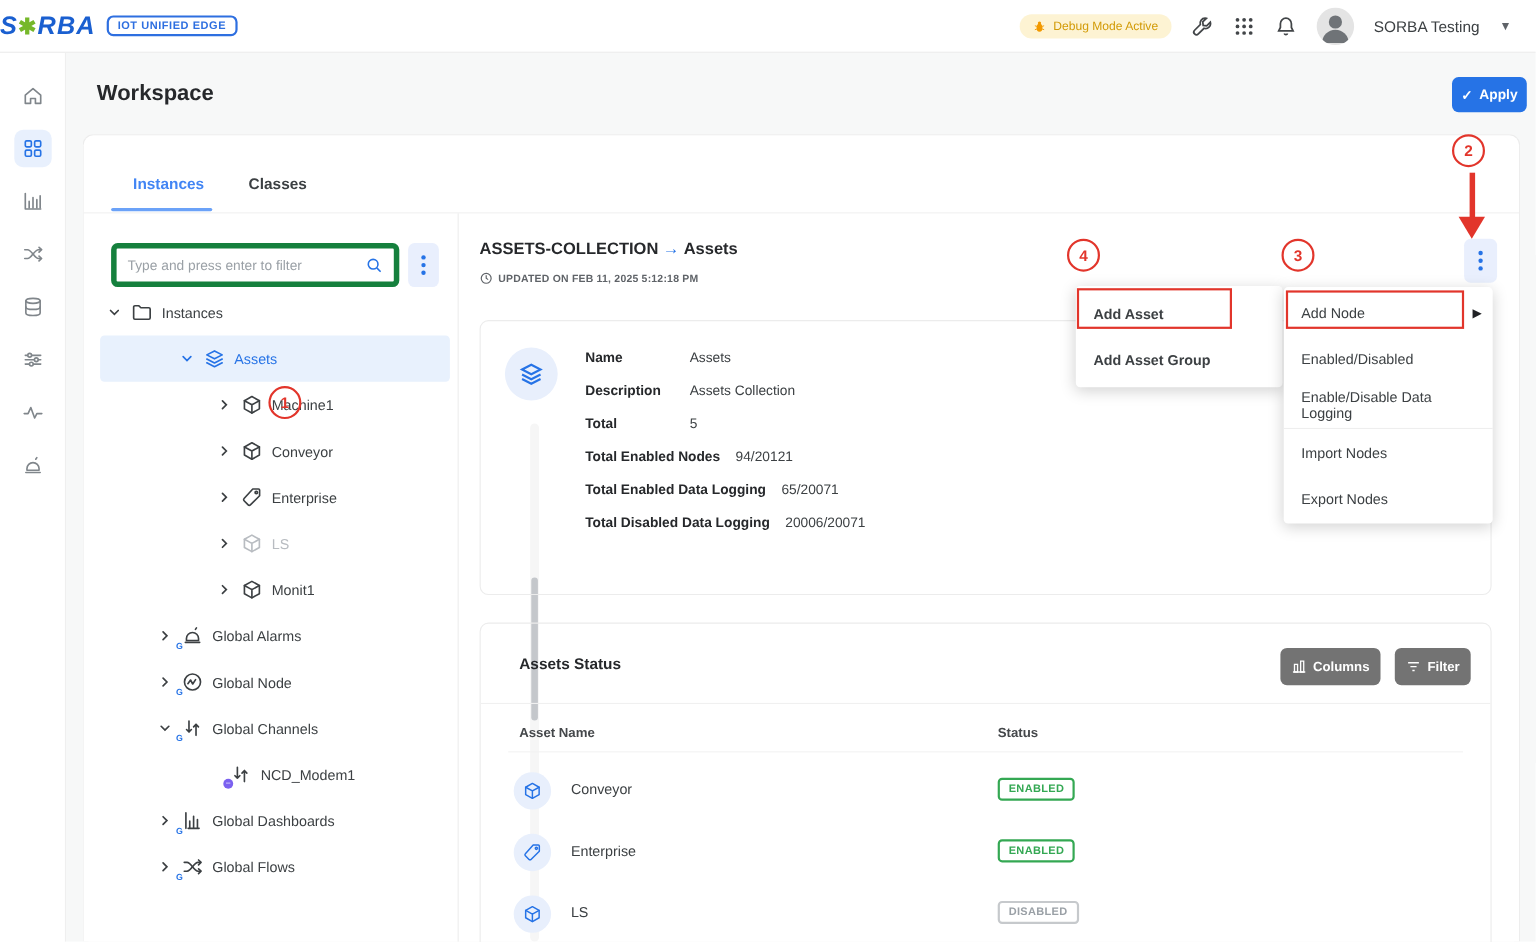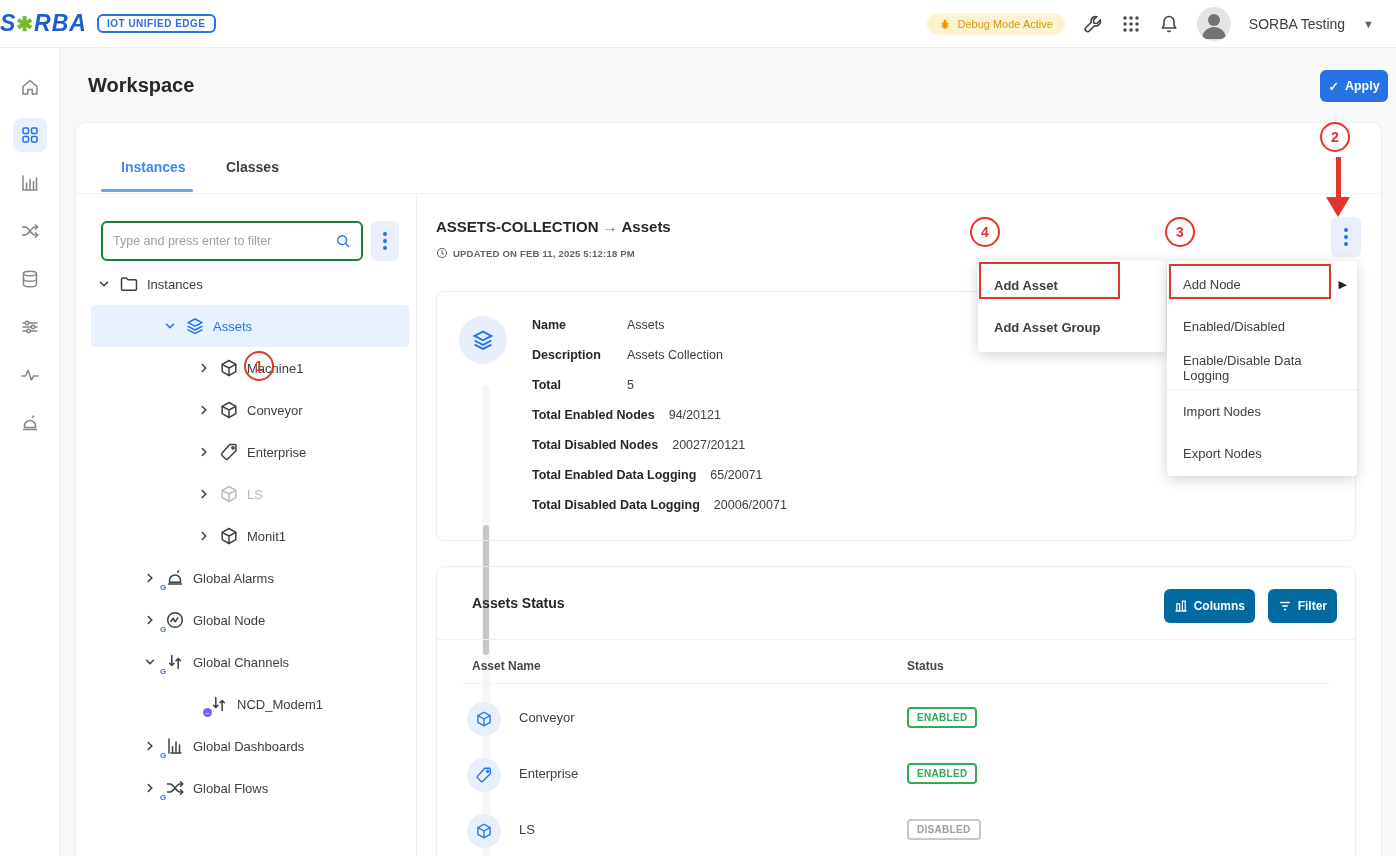--- a/index.html
+++ b/index.html
@@ -43,21 +43,21 @@
   #card { position:absolute; left:75px; top:122px; width:1307px; height:734px; background:#fff;
     border:1px solid #ececec; border-bottom:none; border-radius:10px 10px 0 0; }
   .tab { position:absolute; top:36px; font-size:14px; font-weight:bold; cursor:pointer; }
   #tab-instances { left:45px; color:#4285f4; }
   #tab-classes { left:150px; color:#3c4043; }
   #tab-underline { position:absolute; left:25px; top:66px; width:92px; height:3px; background:#6ba2f8; border-radius:2px; }
   #tabs-divider { position:absolute; left:0; top:70px; width:100%; height:1px; background:#f1f1f1; }
   #panel-divider { position:absolute; left:340px; top:71px; width:1px; bottom:0; background:#ededed; }
 
   
-  #filter-box { position:absolute; left:25px; top:98px; width:262px; height:40px; border:2px solid #15803d;
+  #filter-box { position:absolute; left:25px; top:98px; width:262px; height:40px; border:5px solid #15803d;
     border-radius:6px; display:flex; align-items:center; padding:0 10px; gap:8px; }
   #filter-input { border:none; outline:none; flex:1; font-size:12.5px; color:#3c4043;
     font-family:"Liberation Sans",sans-serif; }
   #filter-input::placeholder { color:#9aa0a6; }
   #tree-kebab { position:absolute; left:295px; top:98px; width:28px; height:40px; background:#e9effd;
     border-radius:6px; display:flex; align-items:center; justify-content:center; cursor:pointer; }
   .kebab-dots { display:flex; flex-direction:column; gap:3px; }
   .kebab-dots i { width:4px; height:4px; border-radius:50%; background:#2673e6; }
   #tree-list { position:absolute; left:15px; top:140px; width:318px; }
   .tree-row { height:42px; display:flex; align-items:center; gap:8px; font-size:13px; color:#3c4043;
@@ -88,21 +88,21 @@
     background:#e8effc; color:#2673e6; display:flex; align-items:center; justify-content:center; }
   #details-avatar svg { width:24px; height:24px; }
   #detail-rows { position:absolute; left:95px; top:18px; }
   .detail-row { height:30px; display:flex; align-items:center; font-size:12.5px; }
   .detail-row .dlabel { font-weight:bold; color:#26282b; min-width:95px; padding-right:14px; }
   .detail-row .dvalue { color:#3c4043; }
 
   #status-card { position:absolute; left:360px; top:443px; width:920px; height:330px;
     border:1px solid #ececec; border-radius:8px; overflow:hidden; }
   #status-title { position:absolute; left:35px; top:28px; font-size:14px; font-weight:bold; color:#26282b; }
-  .blue-btn { position:absolute; top:22px; height:34px; background:#0369a1; color:#fff; border:none;
+  .blue-btn { position:absolute; top:22px; height:34px; background:#737373; color:#fff; border:none;
     border-radius:6px; font-size:12px; font-weight:bold; display:flex; align-items:center; gap:6px;
     justify-content:center; cursor:pointer; padding:0 10px; }
   #columns-btn { right:100px; }
   #filter-btn { right:18px; }
   .blue-btn svg { width:14px; height:14px; }
   #status-divider { position:absolute; left:0; top:72px; width:100%; height:1px; background:#f0f0f0; }
   .th { position:absolute; top:92px; font-size:12px; font-weight:bold; color:#44474a; }
   #th-name { left:35px; } #th-status { left:470px; }
   #table-divider { position:absolute; left:25px; right:25px; top:116px; height:1px; background:#f3f3f3; }
   #table-rows { position:absolute; left:0; top:124px; width:100%; }
@@ -460,24 +460,20 @@
         </div>
         <div class="detail-row">
           <span class="dlabel">Total</span>
           <span class="dvalue">5</span>
         </div>
         <div class="detail-row">
           <span class="dlabel">Total Enabled Nodes</span>
           <span class="dvalue">94/20121</span>
         </div>
         <div class="detail-row">
-          <span class="dlabel">Total Disabled Nodes</span>
-          <span class="dvalue">20027/20121</span>
-        </div>
-        <div class="detail-row">
           <span class="dlabel">Total Enabled Data Logging</span>
           <span class="dvalue">65/20071</span>
         </div>
         <div class="detail-row">
           <span class="dlabel">Total Disabled Data Logging</span>
           <span class="dvalue">20006/20071</span>
         </div>
       </div>
   </div>
 

